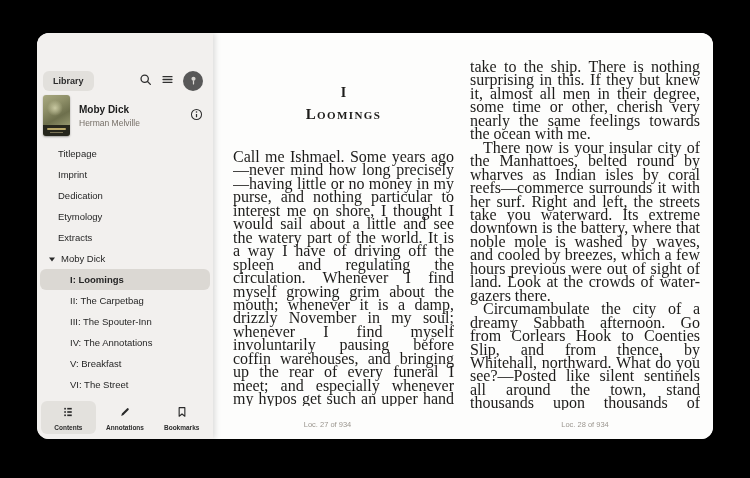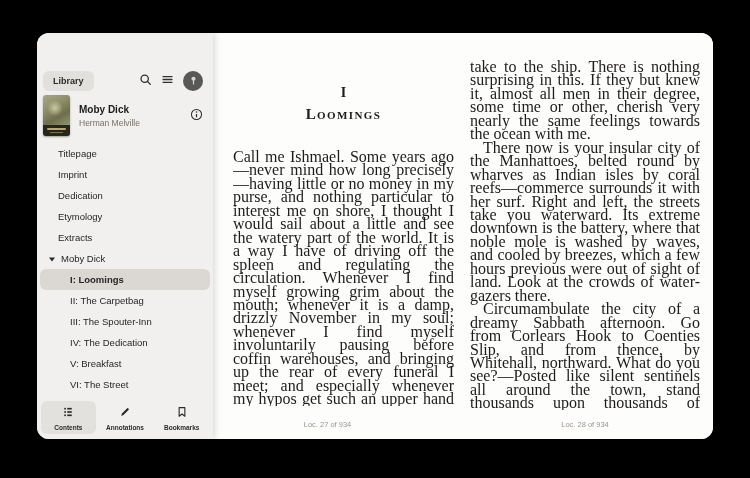--- a/index.html
+++ b/index.html
@@ -179,21 +179,21 @@
         <div class="toc-item toc-chapter selected">
             <span>I: Loomings</span>
           </div>
         <div class="toc-item toc-chapter">
             <span>II: The Carpetbag</span>
           </div>
         <div class="toc-item toc-chapter">
             <span>III: The Spouter-Inn</span>
           </div>
         <div class="toc-item toc-chapter">
-            <span>IV: The Dedication</span>
+            <span>IV: The Annotations</span>
           </div>
         <div class="toc-item toc-chapter">
             <span>V: Breakfast</span>
           </div>
         <div class="toc-item toc-chapter">
             <span>VI: The Street</span>
           </div>
         <div class="toc-item toc-chapter">
             <span>VII: The Chapel</span>
           </div>

